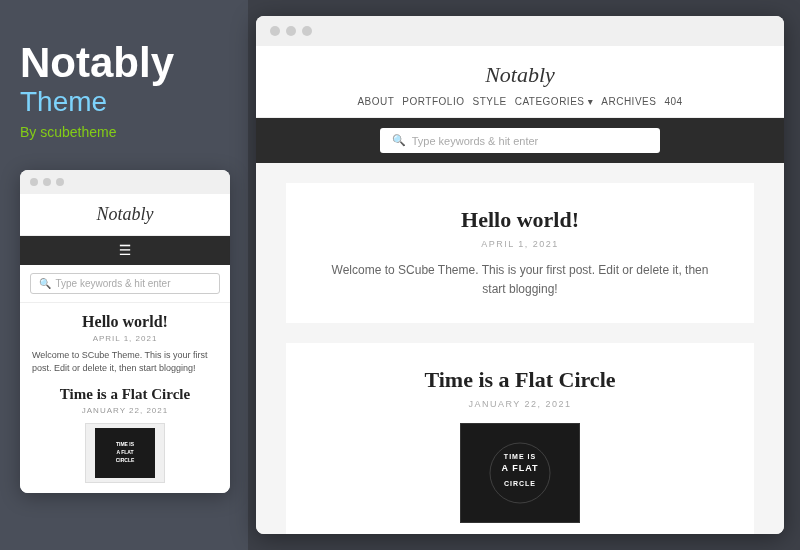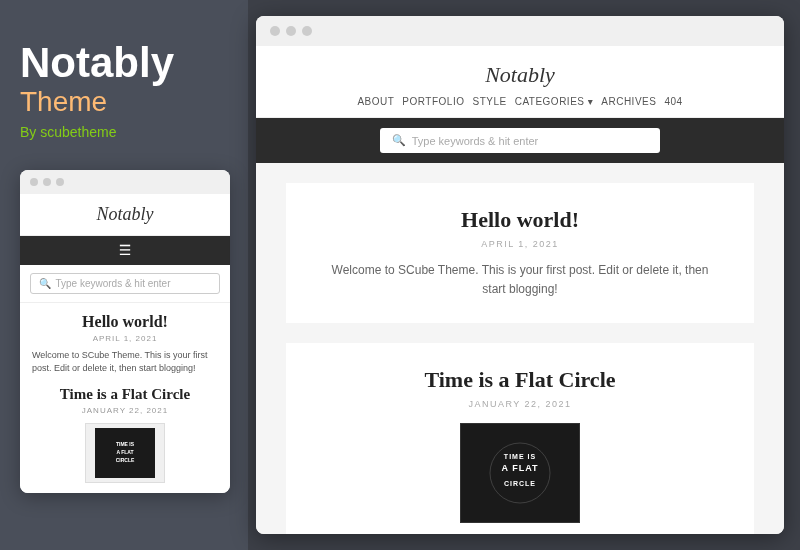--- a/index.html
+++ b/index.html
@@ -28,21 +28,21 @@
       font-size: 42px;
       font-weight: 900;
       color: #ffffff;
       line-height: 1.1;
       font-family: Arial, Helvetica, sans-serif;
     }
 
     .left-subtitle {
       font-size: 28px;
       font-weight: 400;
-      color: #fdba74;
+      color: #7dd3fc;
       font-family: Arial, Helvetica, sans-serif;
       margin-bottom: 6px;
     }
 
     .left-by {
       font-size: 14px;
       color: #84cc16;
       font-family: Arial, Helvetica, sans-serif;
       margin-bottom: 30px;
     }

